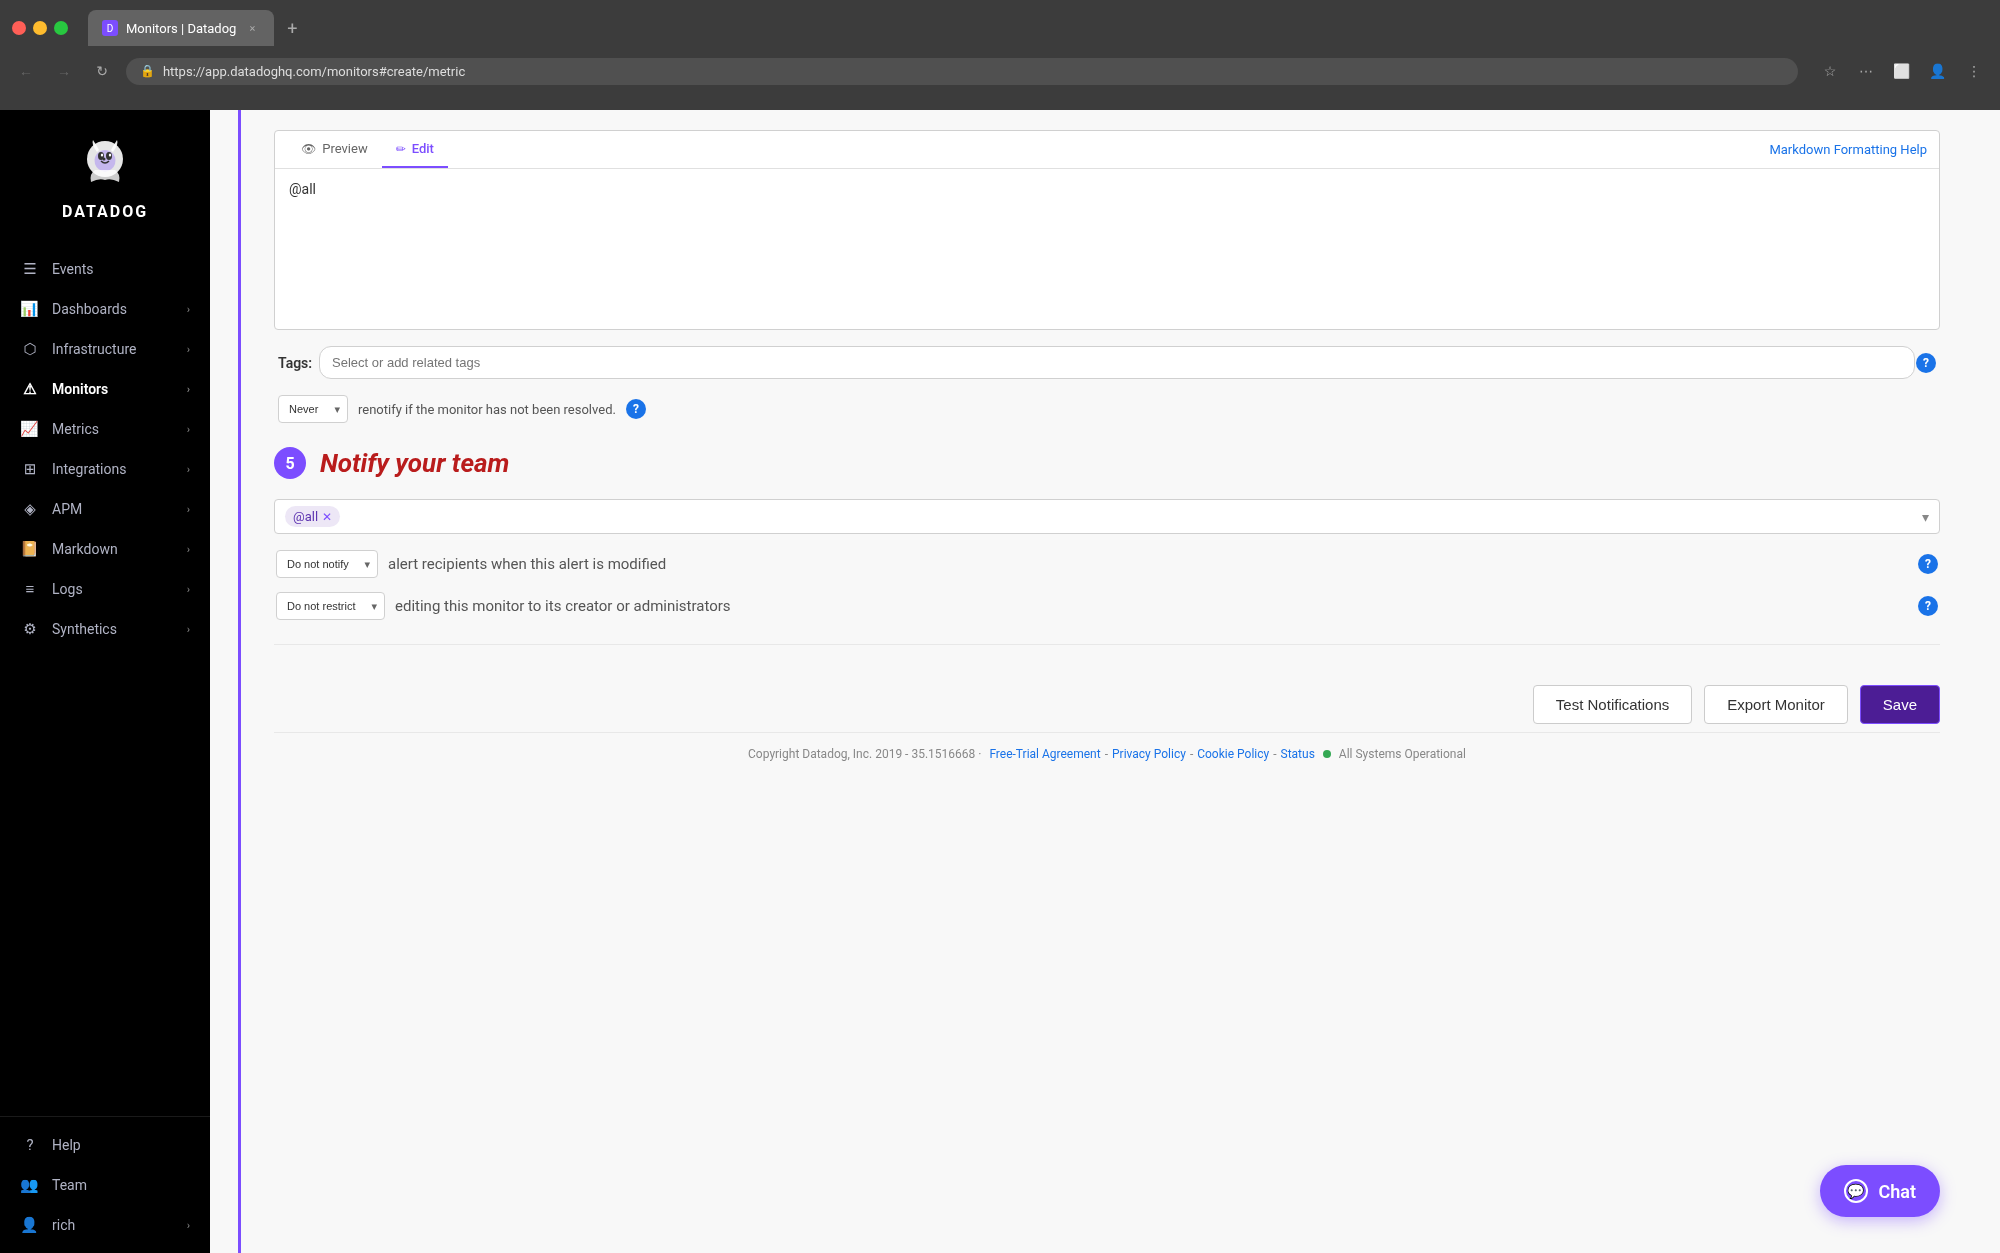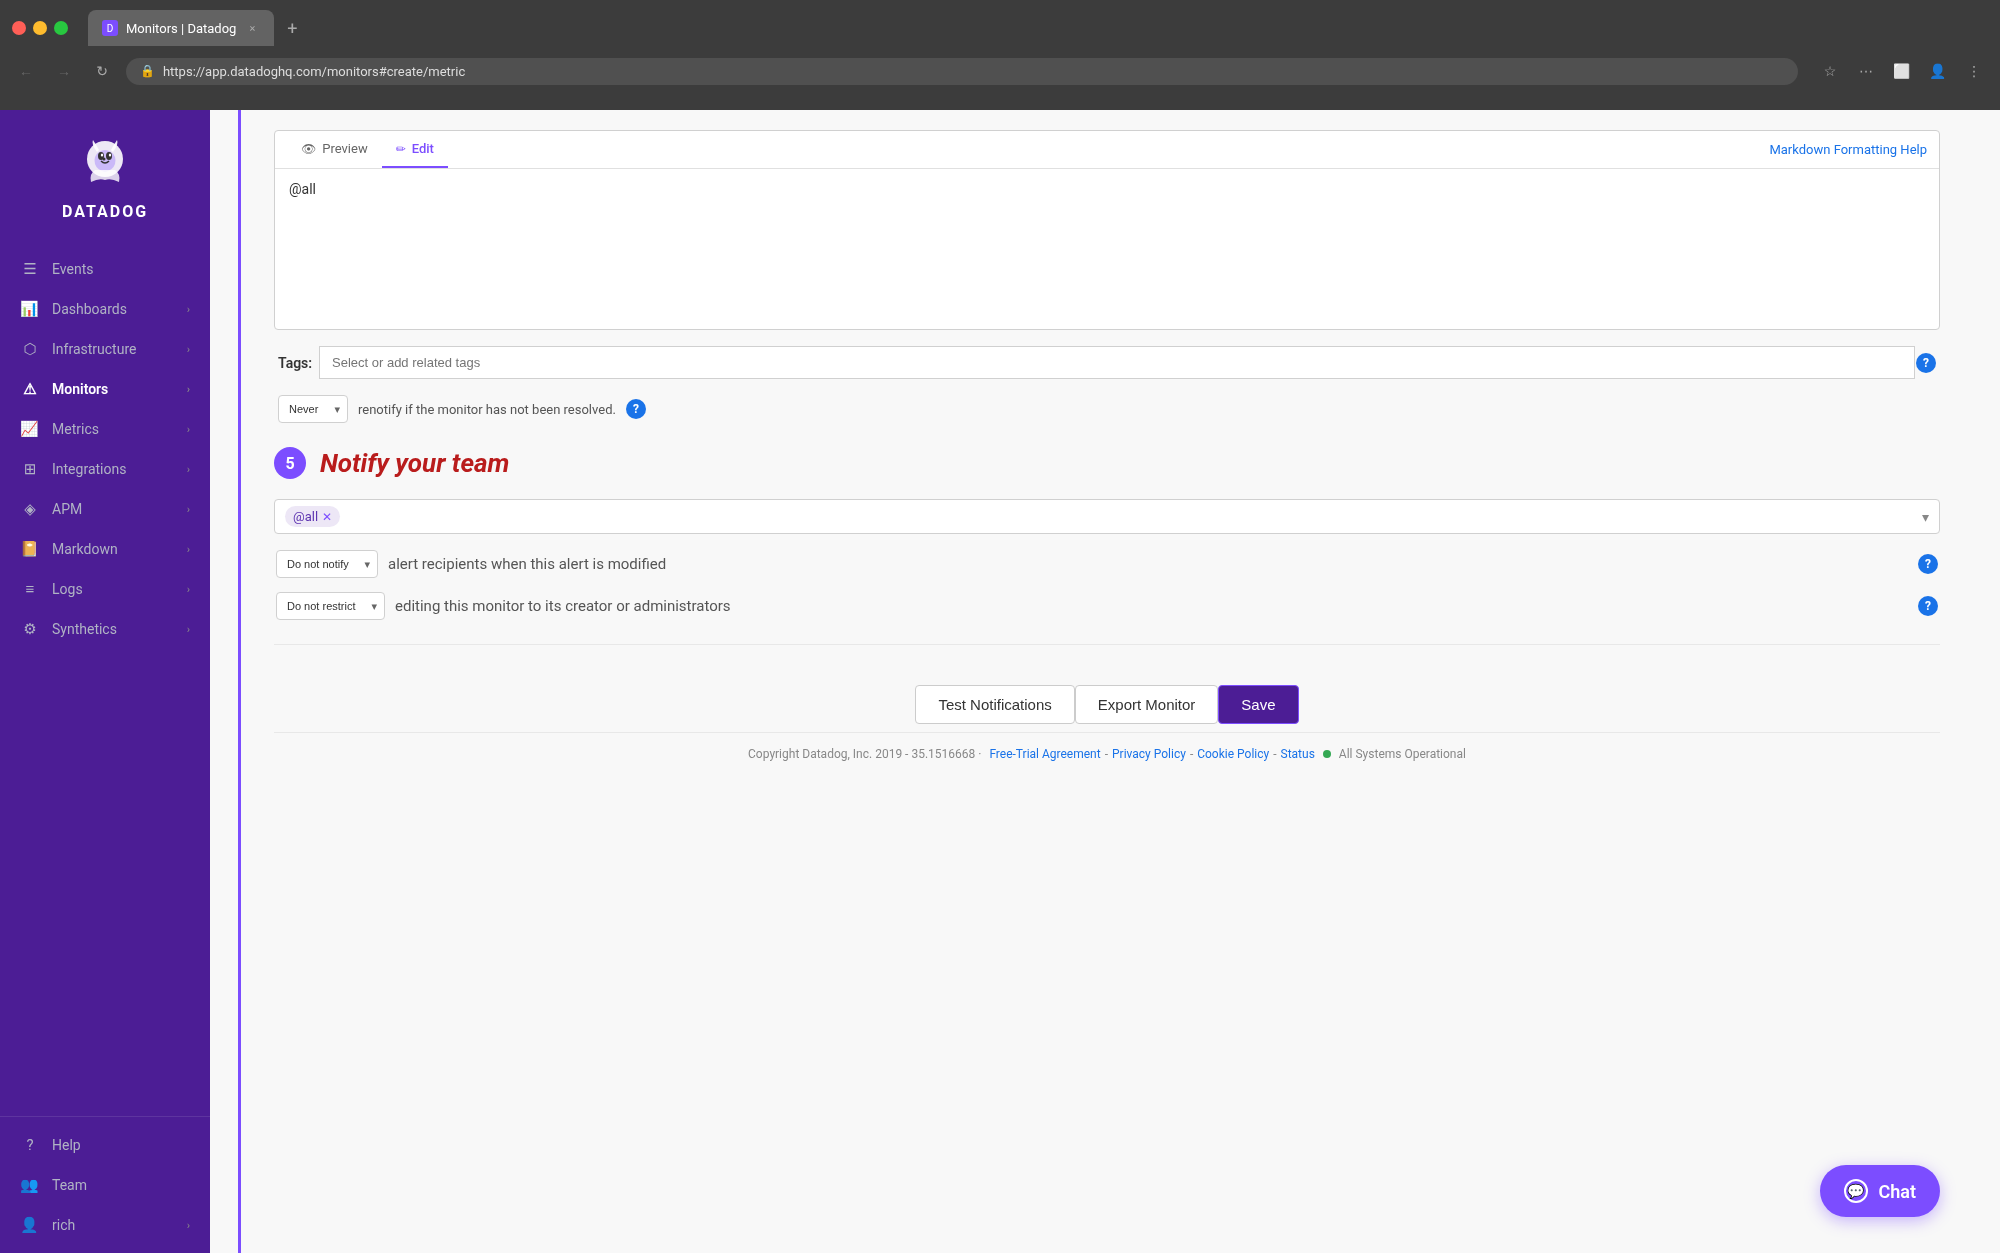--- a/index.html
+++ b/index.html
@@ -141,21 +141,21 @@
     .app-container {
       display: flex;
       width: 100%;
       height: calc(1253px - 110px);
       background: #f5f5f5;
     }
 
     
     .sidebar {
       width: 210px;
-      background: #4c1d95;
+      background: #000000;
       display: flex;
       flex-direction: column;
       flex-shrink: 0;
       height: 100%;
       overflow: hidden;
     }
     .sidebar-logo {
       display: flex;
       flex-direction: column;
       align-items: center;
@@ -270,21 +270,21 @@
     }
     .tags-label {
       font-size: 14px;
       font-weight: 600;
       color: #333;
       min-width: 40px;
     }
     .tags-input {
       flex: 1;
       border: 1px solid #d0d0d0;
-      border-radius: 0;
+      border-radius: 12px;
       padding: 8px 12px;
       font-size: 13px;
       color: #999;
       background: white;
       outline: none;
     }
     .help-icon {
       width: 20px;
       height: 20px;
       border-radius: 50%;
@@ -415,22 +415,23 @@
     
     .section-divider {
       border: none;
       border-top: 1px solid #e8e8e8;
       margin: 16px 0 24px;
     }
 
     
     .action-bar {
       display: flex;
-      justify-content: center;
-      align-items: center;
+      justify-content: flex-end;
+      align-items: center;
+      gap: 12px;
       padding: 16px 0 8px;
     }
     .btn {
       padding: 10px 22px;
       border-radius: 4px;
       font-size: 15px;
       font-weight: 500;
       cursor: pointer;
       border: 1px solid #ccc;
       background: white;

